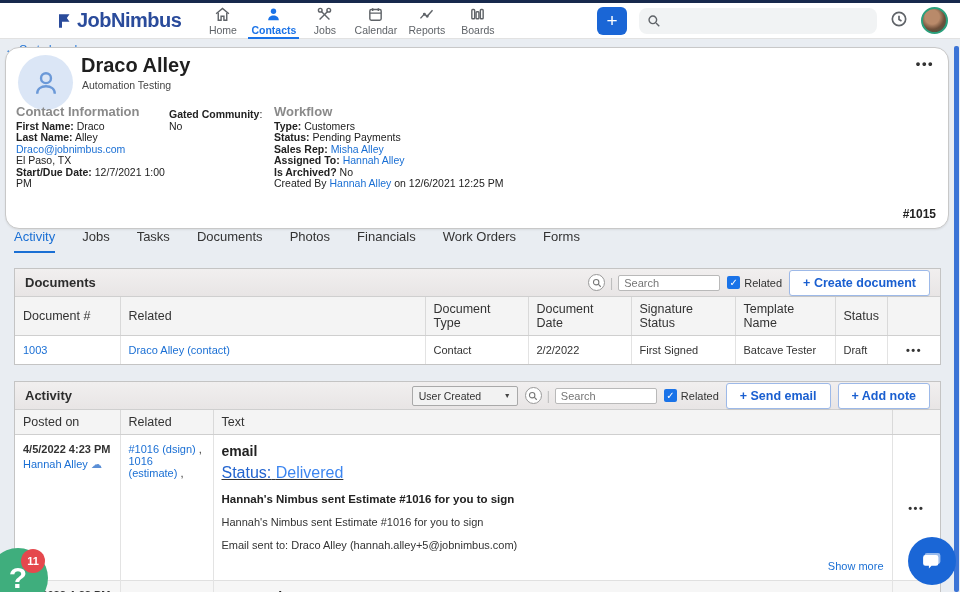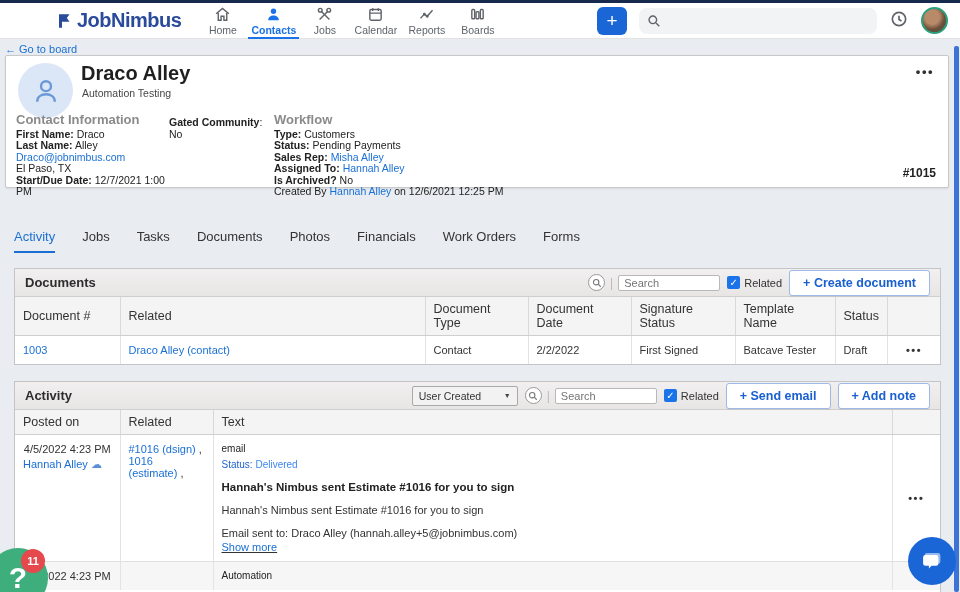--- a/index.html
+++ b/index.html
@@ -29,22 +29,22 @@
   .global-search input { border:none; background:transparent; outline:none; font-size:12.5px;
                          color:#444; width:180px; font-family:"Liberation Sans", sans-serif; }
   .history-icon svg { width:20px; height:20px; }
   .avatar { width:27px; height:27px; border-radius:50%; border:2px solid #2aa07c;
             background:radial-gradient(circle at 40% 35%, #b98a6a 0 35%, #6e4f3a 60%, #365b46 100%); }
 
   
   .go-board { position:absolute; top:43px; left:5px; font-size:11px; color:#1a6fd4; cursor:pointer; }
 
   
-  .card { position:absolute; left:5px; right:11px; top:55px; height:133px; background:#fff;
-          border:1px solid #c8c8c8; border-radius:2px; box-shadow:0 1px 2px rgba(0,0,0,.08); }
+  .card { position:absolute; left:5px; right:11px; top:47px; height:182px; background:#fff;
+          border:1px solid #c8c8c8; border-radius:14px; box-shadow:0 1px 2px rgba(0,0,0,.08); }
   .card-avatar { position:absolute; left:12px; top:7px; width:55px; height:55px; border-radius:50%;
                  background:#dbe6f6; display:flex; align-items:center; justify-content:center; }
   .card-avatar svg { width:34px; height:34px; }
   .card-name { position:absolute; left:75px; top:6px; font-size:20px; font-weight:bold; color:#1f1f1f; }
   .card-sub { position:absolute; left:76px; top:31px; font-size:10.5px; color:#454545; }
   .dots { color:#333; font-size:11px; letter-spacing:1.5px; font-weight:bold; cursor:pointer; }
   .card-menu { position:absolute; right:14px; top:8px; font-size:13px; }
   .info-col { position:absolute; font-size:10.5px; line-height:11.5px; color:#222; }
   .info-col .hd { font-size:13px; font-weight:bold; color:#8a8a8a; margin-bottom:3px; }
   .info-col b { font-weight:bold; }
@@ -91,31 +91,31 @@
   th { background:#f4f4f4; text-align:left; font-weight:normal; font-size:12.5px; color:#333;
        padding:5px 8px; border-right:1px solid #d9d9d9; border-bottom:1px solid #cfcfcf; }
   th:last-child { border-right:none; }
   td { font-size:11px; color:#333; padding:8px; border-right:1px solid #e3e3e3; vertical-align:top; }
   td:last-child { border-right:none; }
   td a { color:#1a6fd4; }
   .act-cell { text-align:center; vertical-align:middle; }
 
   
   .row-alt td { background:#f6f6f6; border-top:1px solid #e0e0e0; }
-  .posted-date { font-weight:normal;text-align:center; }
+  .posted-date { font-weight:bold; }
   .posted-by { margin-top:3px; }
   .posted-by a { color:#1a6fd4; }
   .icon-glyph { color:#5b8fd6; font-size:11px; }
-  .txt-type { font-weight:normal; font-size:10px; color:#222; }
-  .txt-status { margin-top:5px; font-size:10px; }
+  .txt-type { font-weight:bold; font-size:14px; color:#222; }
+  .txt-status { margin-top:5px; font-size:16px;text-decoration:underline; }
   .st-label { color:#2264cf; }
   .st-value { color:#3d86f0; }
   .txt-subject { font-weight:bold; margin-top:11px; font-size:11.5px; color:#222; }
   .txt-line { margin-top:11px; font-size:11px; color:#333; }
-  .show-more { text-align:left; margin-top:2px;text-decoration:underline; }
+  .show-more { text-align:right; margin-top:9px; }
   .show-more a { color:#1a6fd4; font-size:11px; }
 
   
   .scrollbar { position:absolute; right:1px; top:46px; bottom:0; width:5px; background:#3b74d6;
                border-radius:2px; z-index:9; }
   .help-bubble { position:absolute; left:-12px; top:548px; width:60px; height:60px; border-radius:50%;
                  background:#3fae7d; color:#fff; display:flex; align-items:center; justify-content:center;
                  font-size:30px; font-weight:bold; z-index:10; cursor:pointer; }
   .help-badge { position:absolute; left:21px; top:549px; width:24px; height:24px; border-radius:50%;
                 background:#e5484d; color:#fff; font-size:11px; font-weight:bold; display:flex;

